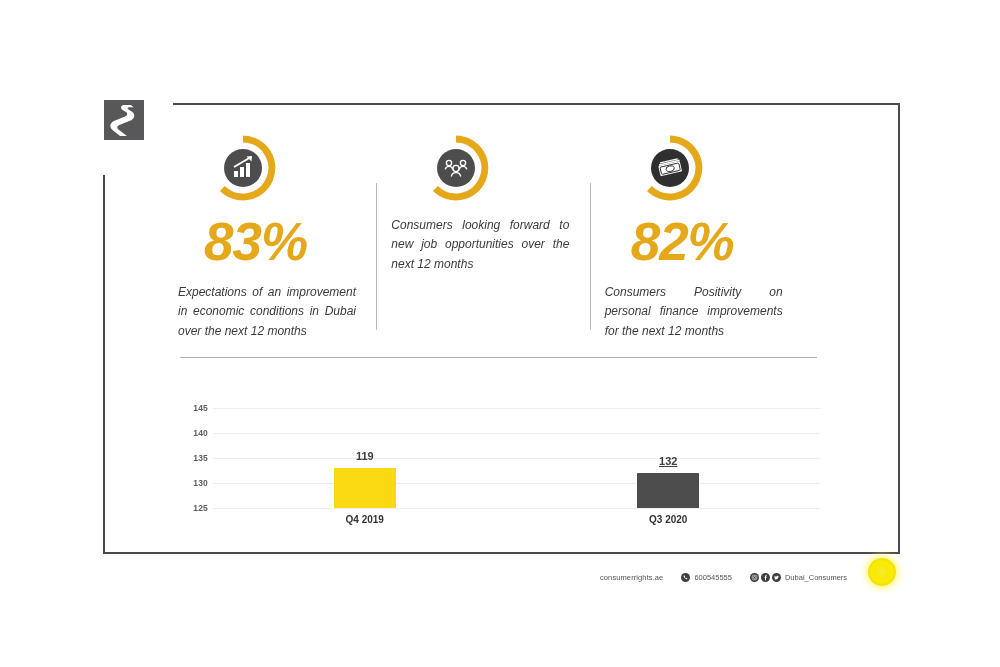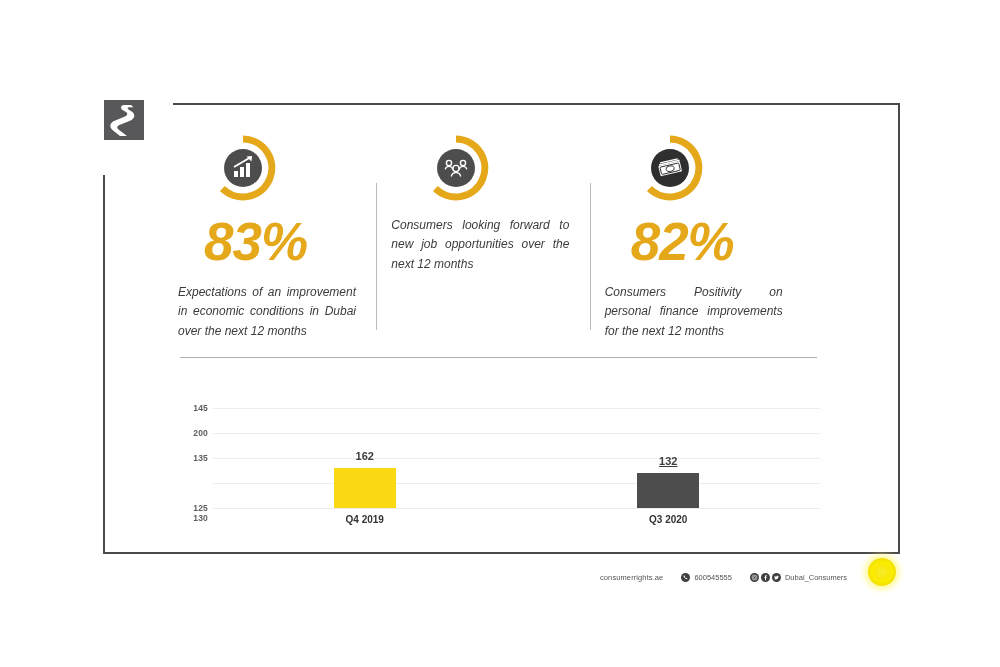--- a/index.html
+++ b/index.html
@@ -246,35 +246,35 @@
       <div class="stat-desc">Consumers Positivity on personal finance improvements for the next 12 months</div>
     </div>
 
   </div>
 
   <div class="sec-rule"></div>
 
   <div class="chart">
     <div class="y-axis">
         <div class="y-tick" style="top: 0px;">145</div>
-        <div class="y-tick" style="top: 25px;">200</div>
+        <div class="y-tick" style="top: 25px;">140</div>
         <div class="y-tick" style="top: 50px;">135</div>
-        <div class="y-tick" style="top: 75px; margin-top: 35px;">130</div>
+        <div class="y-tick" style="top: 75px;">130</div>
         <div class="y-tick" style="top: 100px;">125</div>
       </div>
     <div class="plot">
       <div class="gridline" style="top: 0px;"></div>
         <div class="gridline" style="top: 25px;"></div>
         <div class="gridline" style="top: 50px;"></div>
         <div class="gridline" style="top: 75px;"></div>
         <div class="gridline" style="top: 100px;"></div>
         <div class="bars">
           <div class="bar-cell">
             <div class="bar" style="height: 40px; background: rgb(250, 217, 18);"></div>
-            <div class="bar-value" style="bottom: 46px;">162</div>
+            <div class="bar-value" style="bottom: 46px;">119</div>
             <div class="bar-label">Q4 2019</div>
           </div>
           <div class="bar-cell">
             <div class="bar" style="height: 35px; background: rgb(77, 77, 77);"></div>
             <div class="bar-value" style="bottom: 41px; text-decoration: underline;">132</div>
             <div class="bar-label">Q3 2020</div>
           </div>
         </div>
     </div>
   </div>

